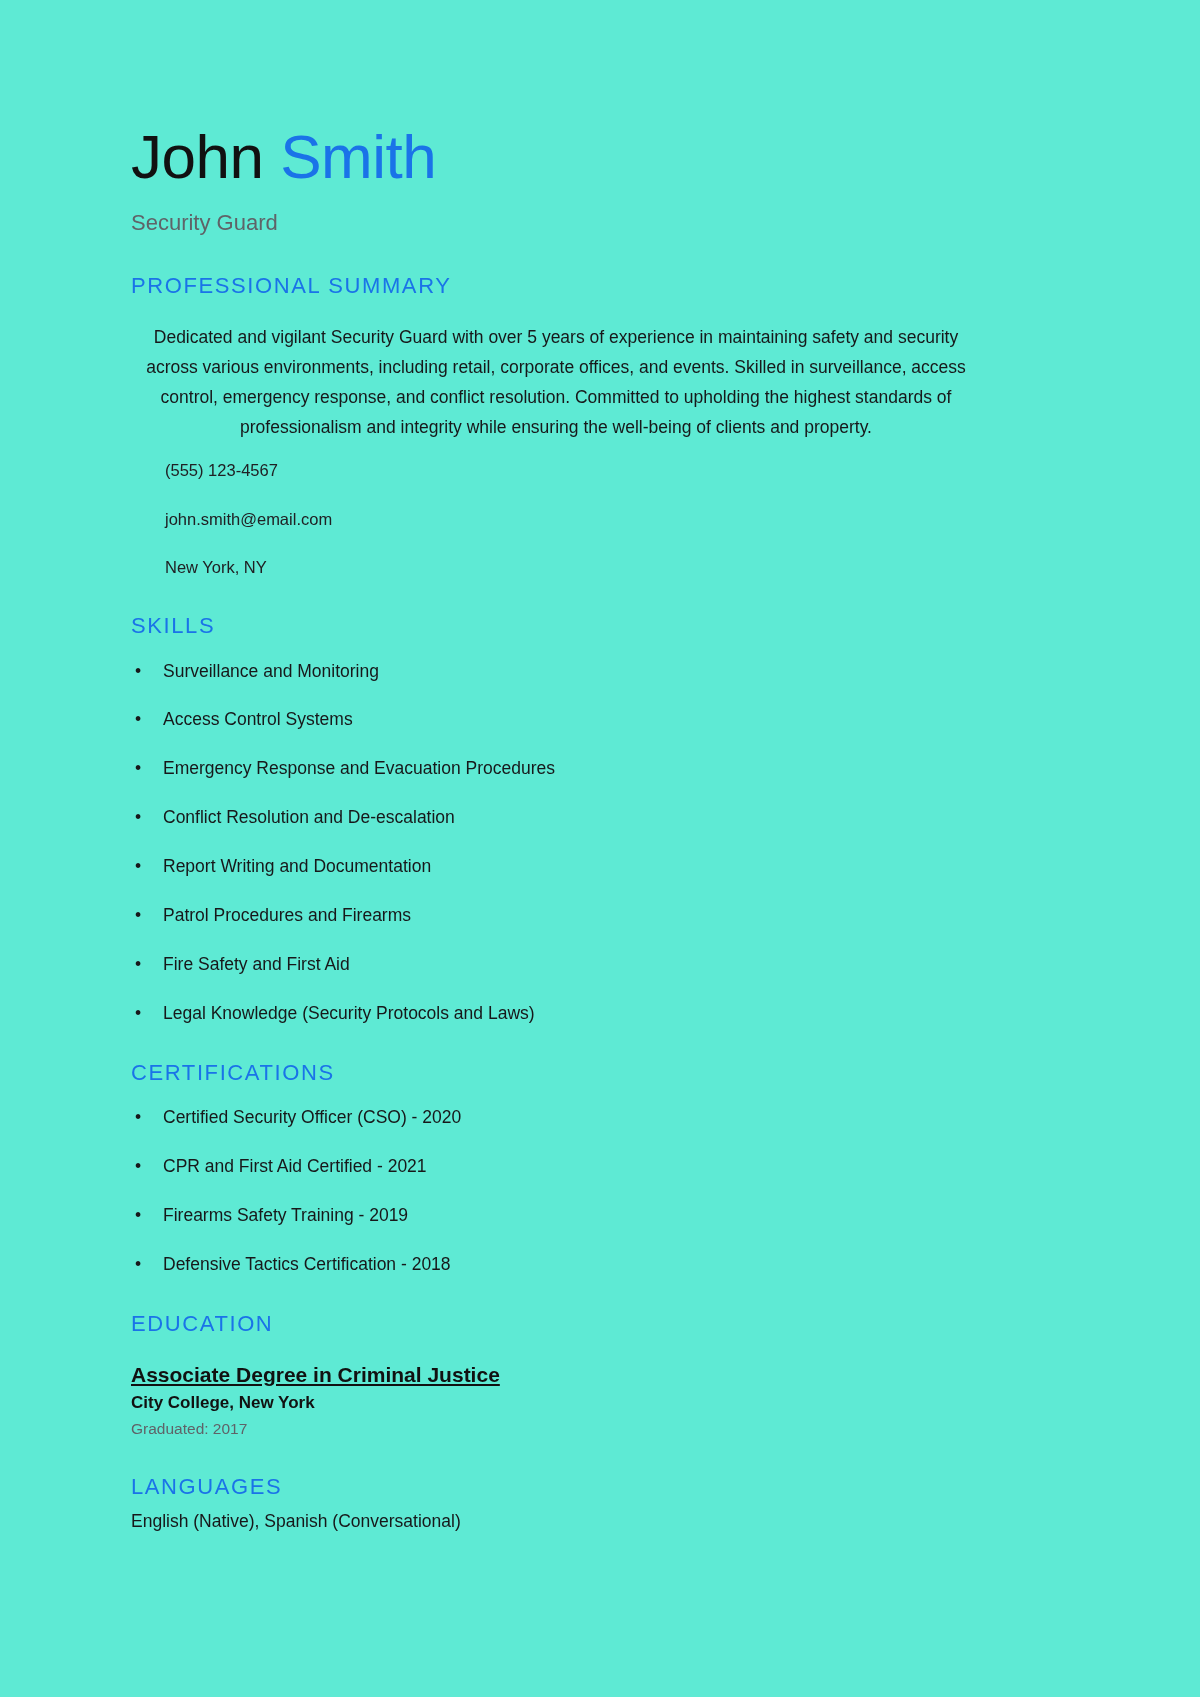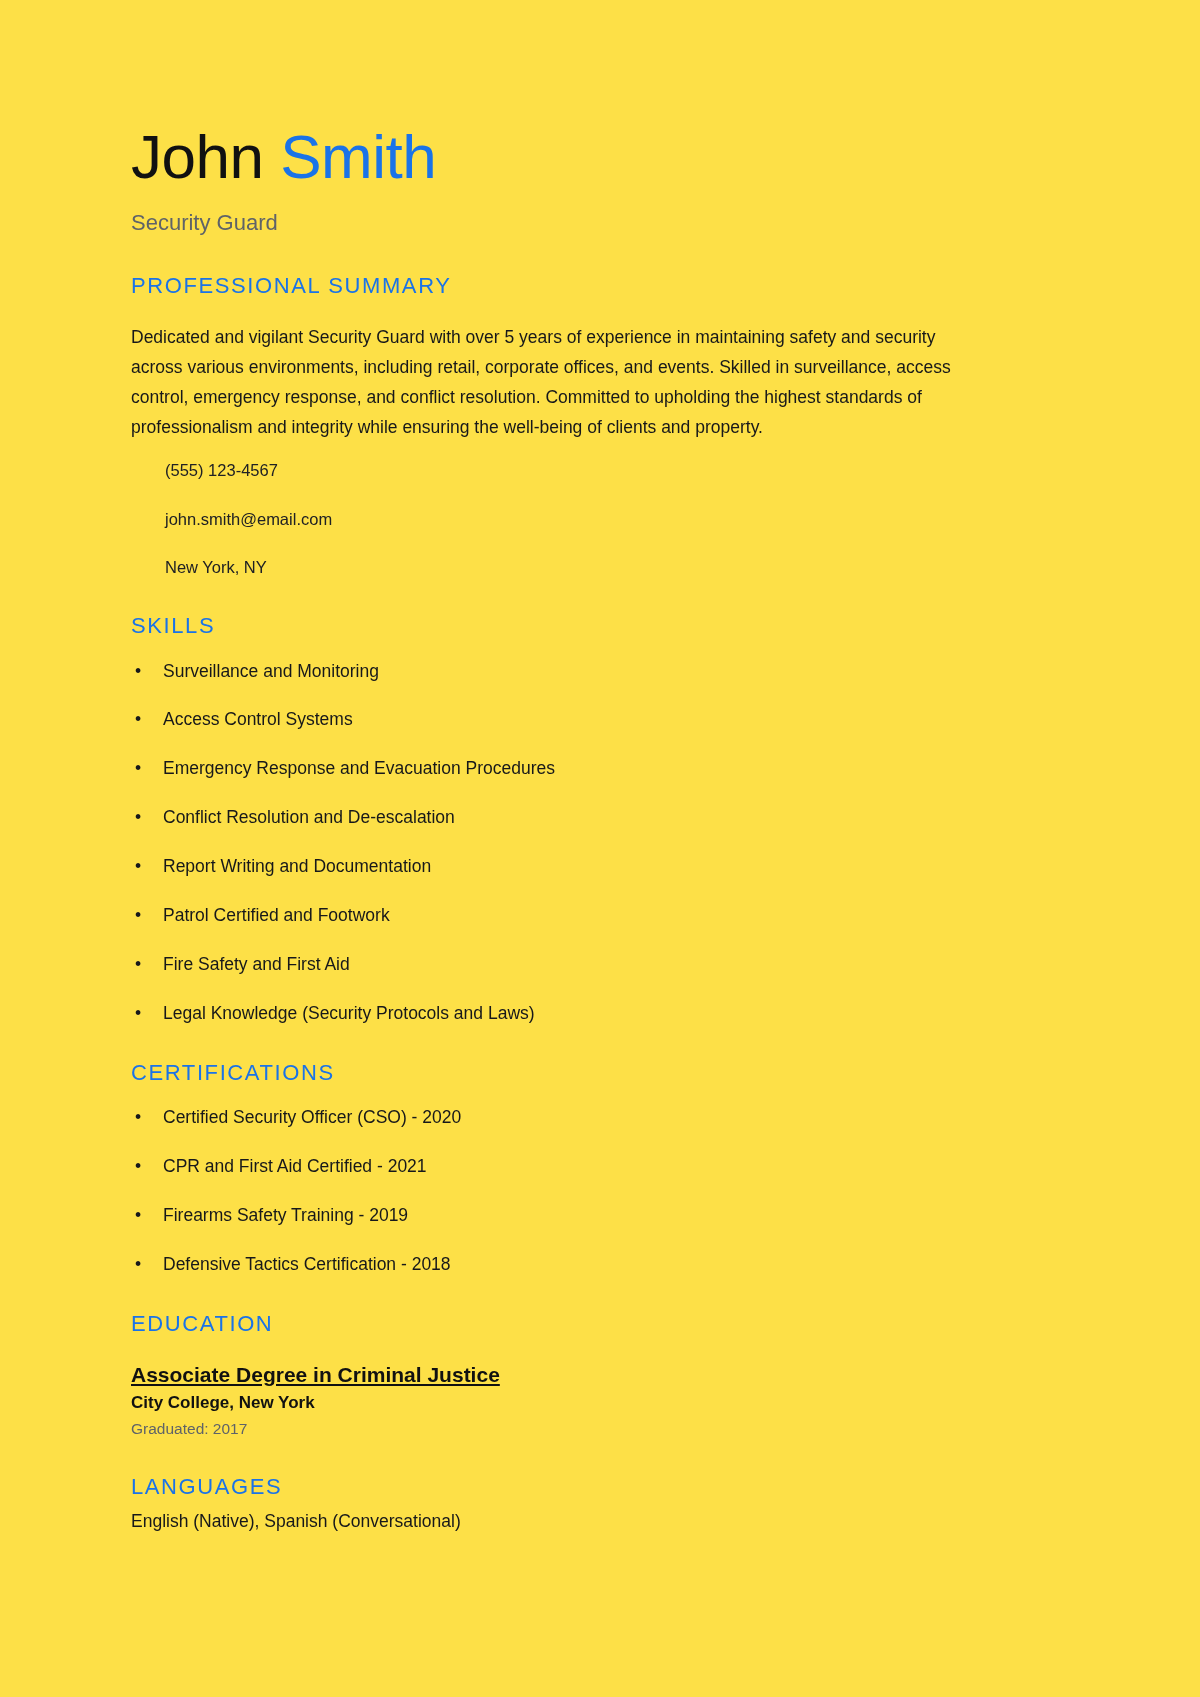--- a/index.html
+++ b/index.html
@@ -8,21 +8,21 @@
     background: #ffffff;
   }
   body {
     font-family: "Liberation Sans", sans-serif;
     -webkit-font-smoothing: antialiased;
   }
   .page {
     position: relative;
     width: 1200px;
     height: 1697px;
-    background: #fde047;
+    background: #5eead4;
     box-sizing: border-box;
     overflow: hidden;
   }
   .resume {
     position: absolute;
     left: 131px;
     top: 0;
     width: 860px;
   }
 
@@ -65,20 +65,21 @@
   .sec-education { margin-top: 36px; }
   .sec-languages { margin-top: 35px; }
 
   
   .summary-text {
     margin-top: 22px;
     font-size: 17.5px;
     line-height: 30px;
     color: #17181a;
     max-width: 850px;
+    text-align: center;
   }
 
   
   .contact-list {
     margin-top: 19px;
   }
   .contact-item {
     font-size: 16.5px;
     color: #202124;
     line-height: 1.2;
@@ -189,21 +190,21 @@
         <li class="bullet-item">
           <span class="dot">•</span>
           <span>Conflict Resolution and De-escalation</span>
         </li>
         <li class="bullet-item">
           <span class="dot">•</span>
           <span>Report Writing and Documentation</span>
         </li>
         <li class="bullet-item">
           <span class="dot">•</span>
-          <span>Patrol Certified and Footwork</span>
+          <span>Patrol Procedures and Firearms</span>
         </li>
         <li class="bullet-item">
           <span class="dot">•</span>
           <span>Fire Safety and First Aid</span>
         </li>
         <li class="bullet-item">
           <span class="dot">•</span>
           <span>Legal Knowledge (Security Protocols and Laws)</span>
         </li>
       </ul>

